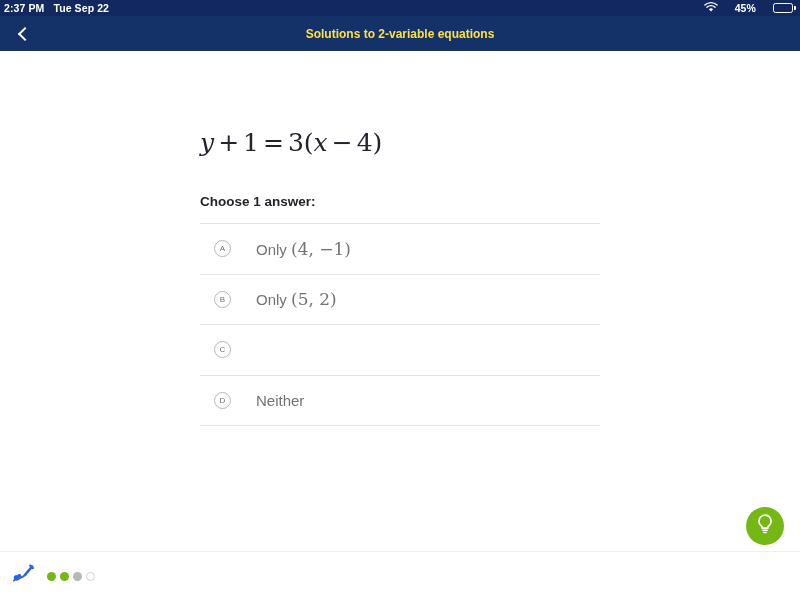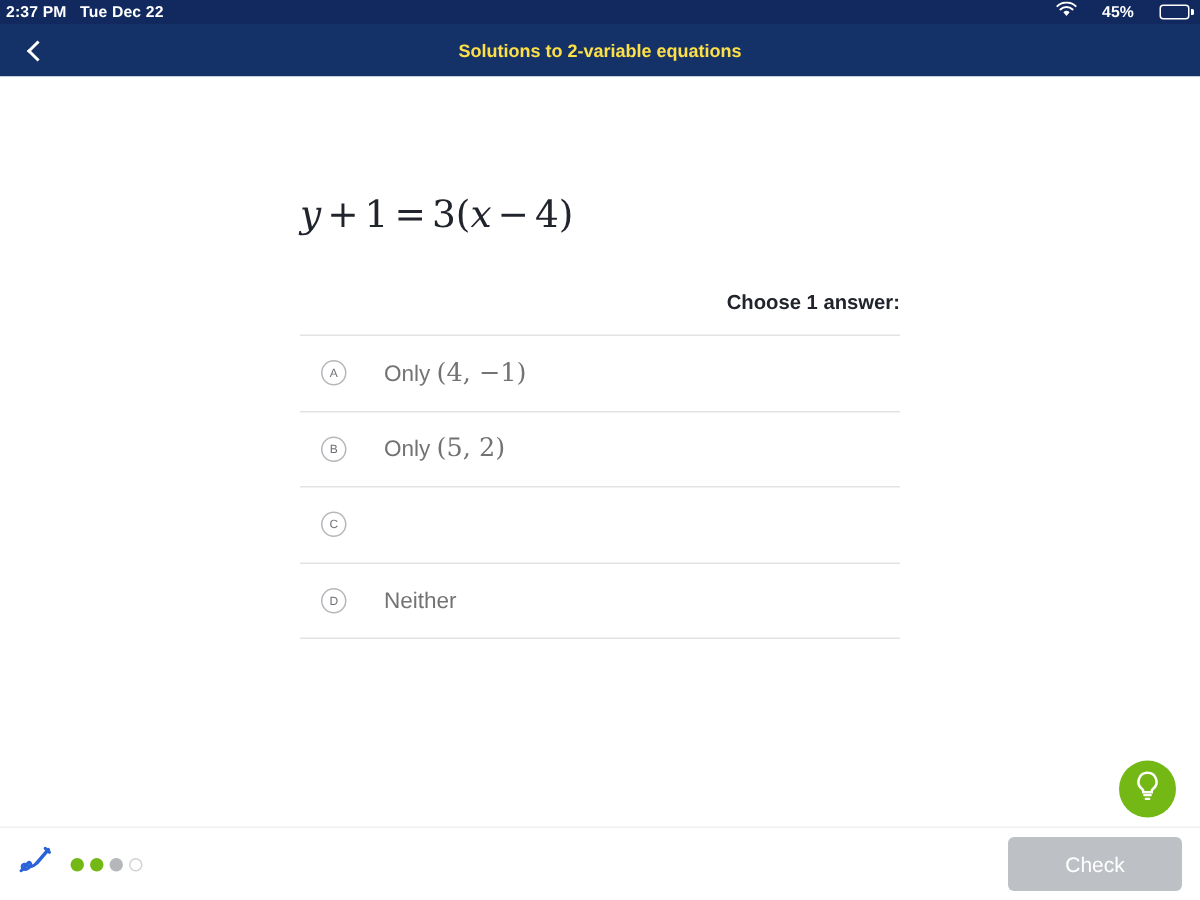--- a/index.html
+++ b/index.html
@@ -124,21 +124,20 @@
     white-space: nowrap;
   }
   .mvar { font-style: italic; }
   .mop { padding: 0 4px; }
 
   .choose-label {
     margin-top: 32px;
     font-size: 13.5px;
     font-weight: bold;
     color: #21242c;
-    text-align: right;
   }
 
   .choices {
     margin-top: 14px;
     border-top: 1px solid #e3e3e3;
   }
   .choice {
     display: flex;
     align-items: center;
     height: 50.5px;
@@ -228,21 +227,21 @@
     font-size: 14px;
     cursor: default;
   }
 </style>
 </head>
 <body>
 
 <div class="status-bar">
   <div class="status-left">
     <span>2:37 PM</span>
-    <span>Tue Dec 22</span>
+    <span>Tue Sep 22</span>
   </div>
   <div class="status-right">
     <span class="wifi-icon">
       <svg width="14" height="11" viewBox="0 0 14 11">
         <path d="M7 9.6 L4.9 7.2 a3.1 3.1 0 0 1 4.2 0 Z" fill="#fff"></path>
         <path d="M2.9 5.3 a6 6 0 0 1 8.2 0" stroke="#fff" stroke-width="1.3" fill="none" stroke-linecap="round"></path>
         <path d="M0.9 3.1 a9 9 0 0 1 12.2 0" stroke="#fff" stroke-width="1.3" fill="none" stroke-linecap="round"></path>
       </svg>
     </span>
     <span>45%</span>
@@ -316,14 +315,13 @@
     </span>
   </div>
 
   <div class="dots">
     <span class="dot green"></span>
     <span class="dot green"></span>
     <span class="dot gray"></span>
     <span class="dot empty"></span>
   </div>
 
-  <button class="check-button">Check</button>
 </div>
 
 </body></html>

